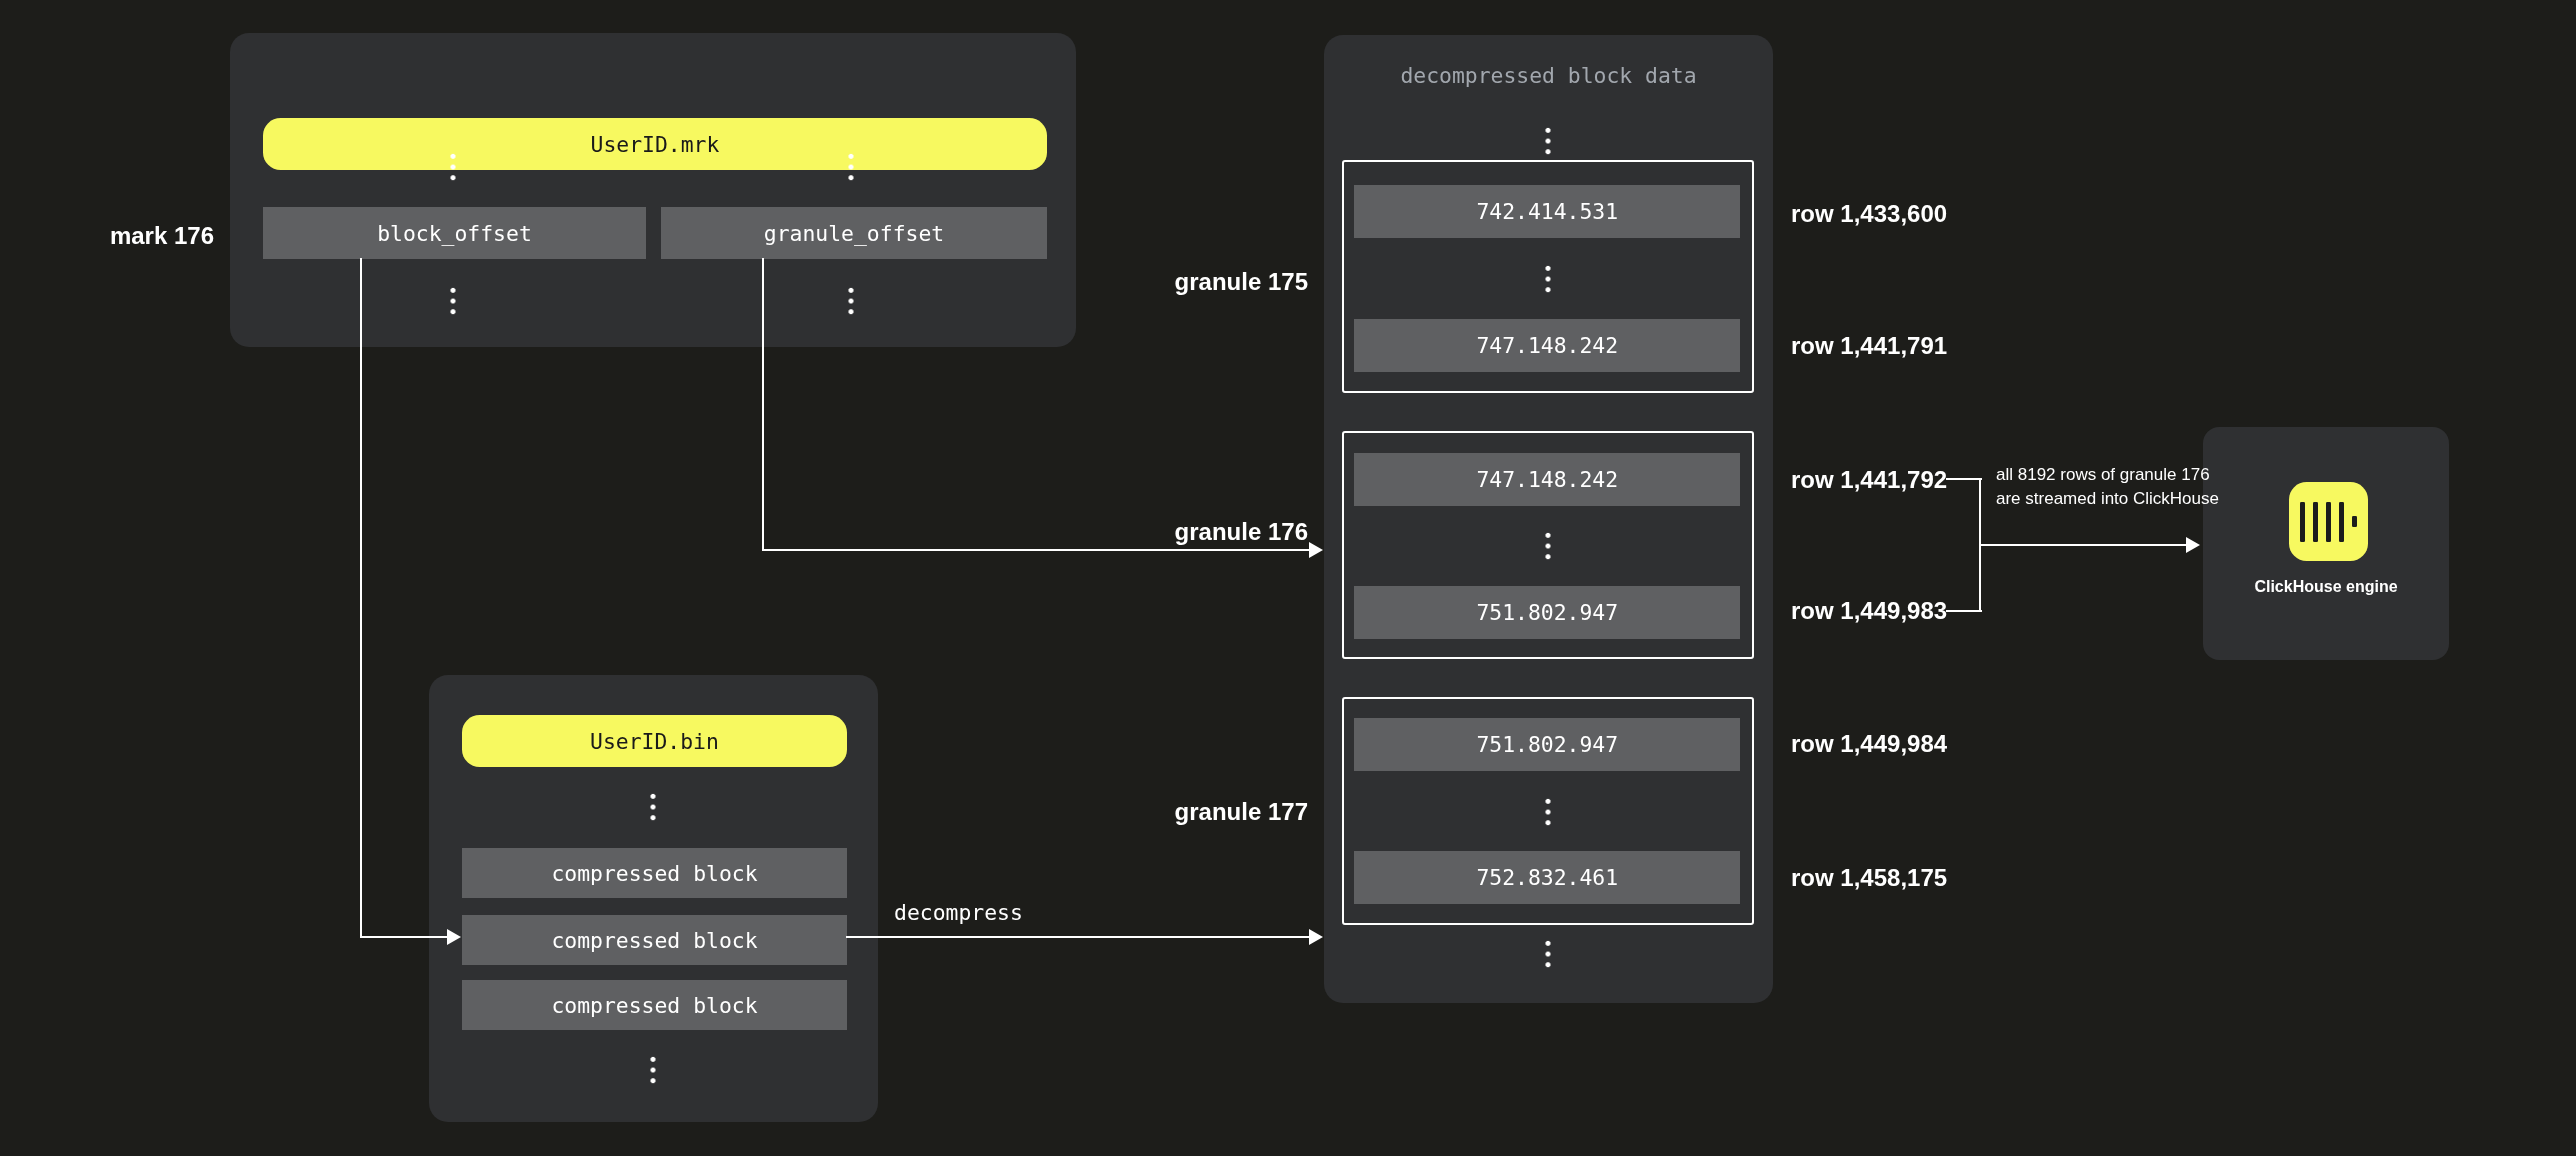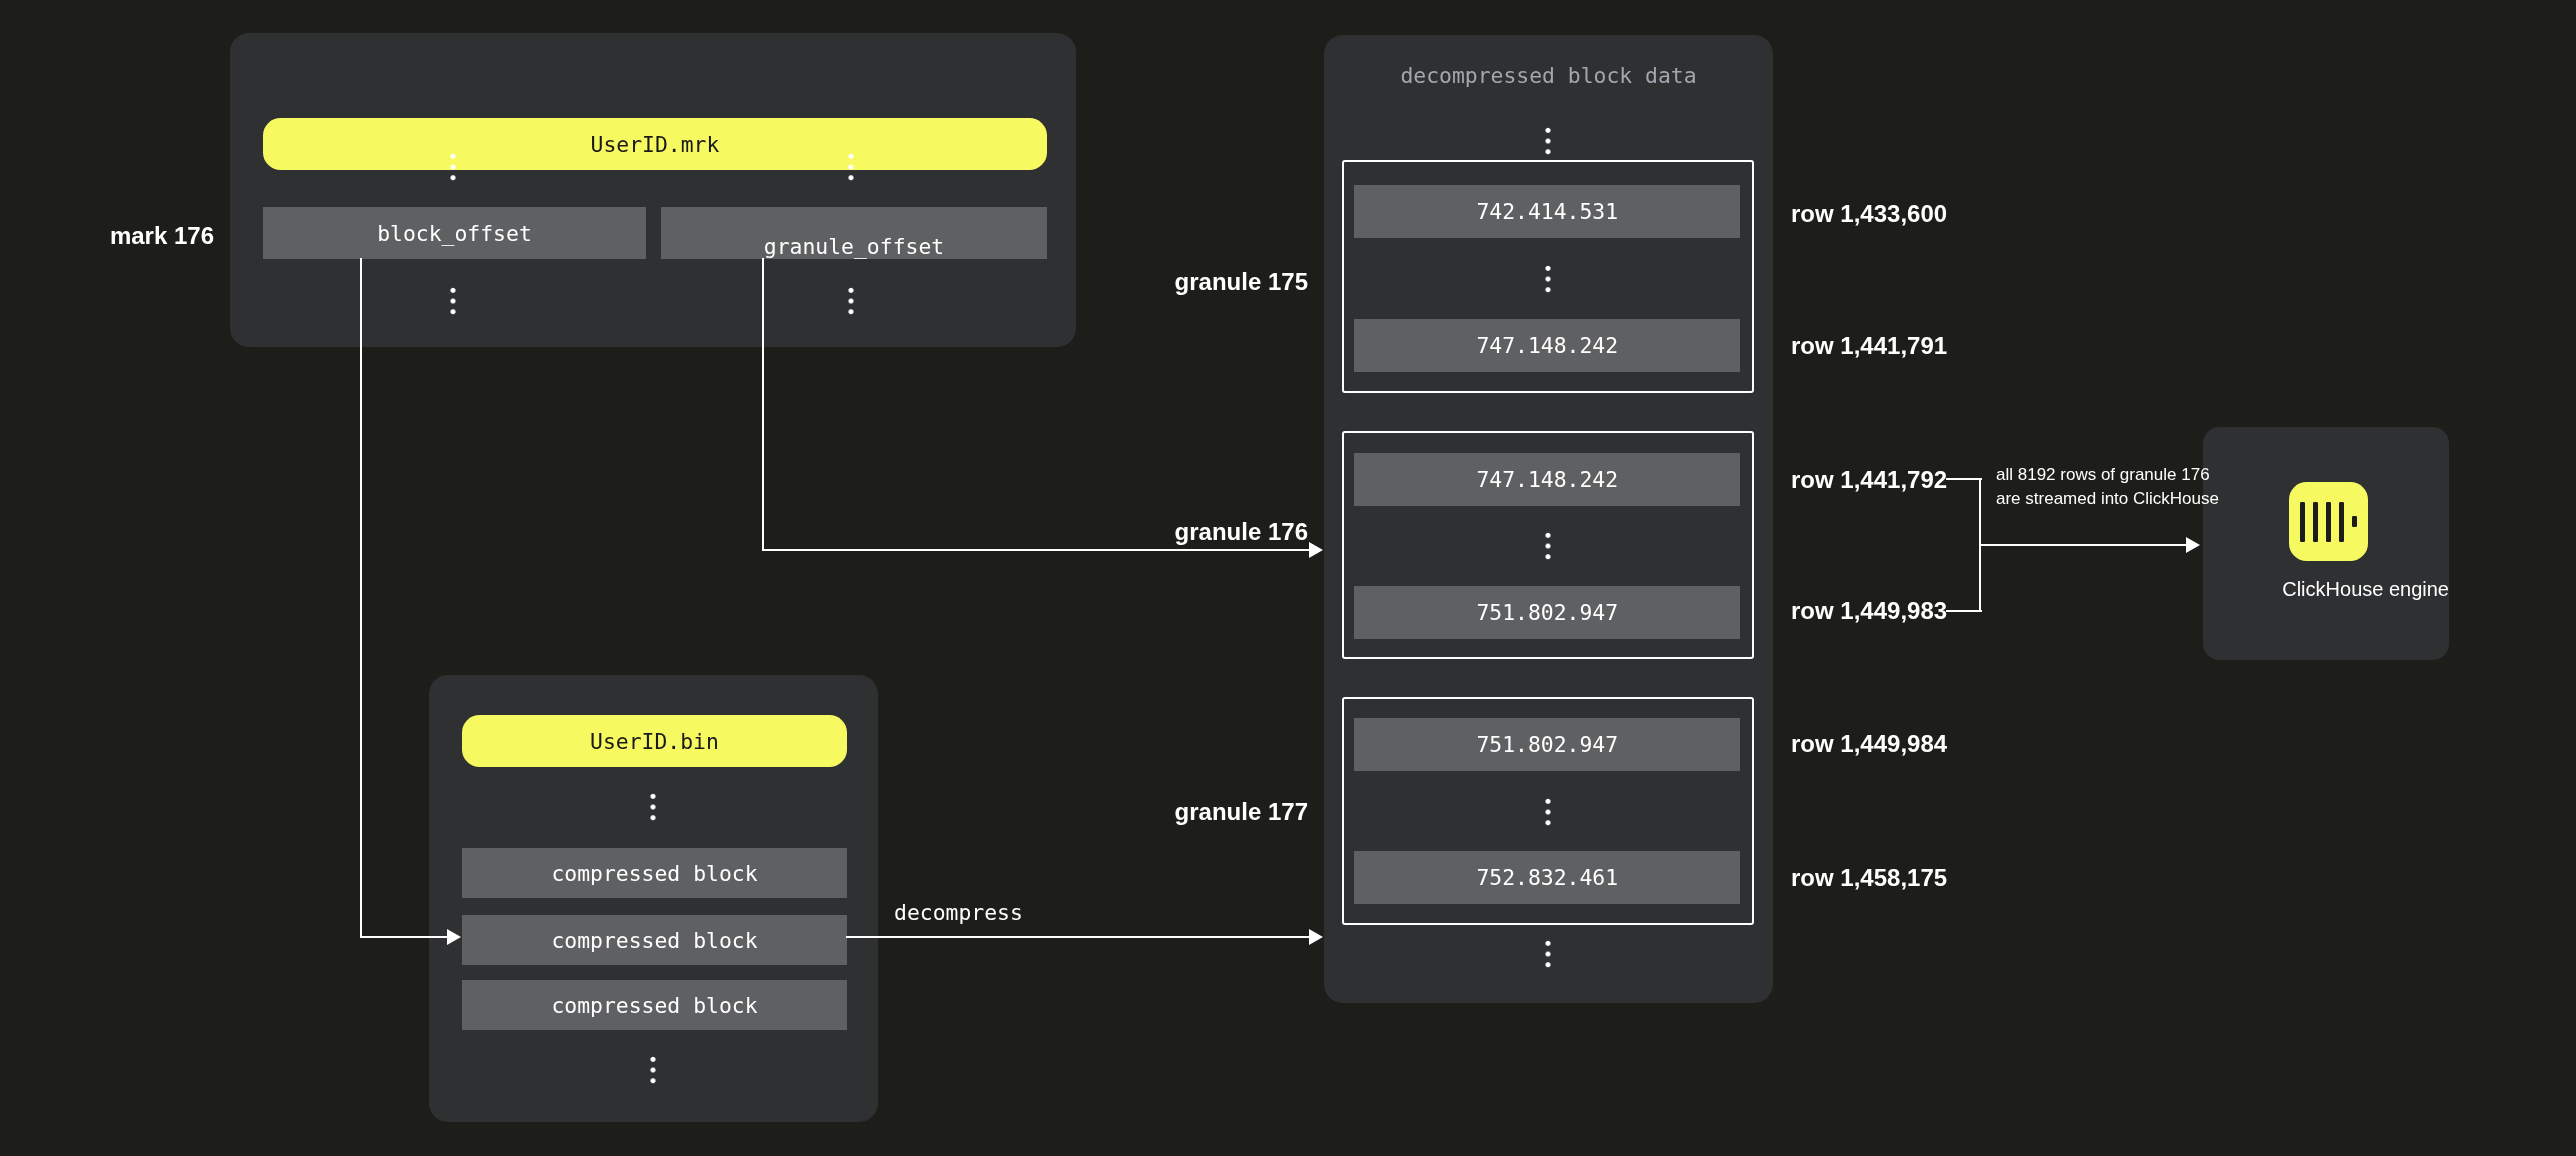--- a/index.html
+++ b/index.html
@@ -49,36 +49,36 @@
               font-size:21.4px;white-space:nowrap;}
 
   .annotation{position:absolute;left:1996px;top:463px;width:231px;
               color:var(--white);font-size:17px;line-height:24px;font-weight:500;}
 
   .logo{position:absolute;left:86px;top:55px;width:79px;height:79px;border-radius:17.6px;
         background:var(--yellow);display:flex;align-items:center;justify-content:center;gap:8.2px;}
   .logo i{display:block;width:5px;height:40px;background:#1c1c1c;border-radius:1.3px;}
   .logo i.dot{height:10.7px;}
 
-  .engine-label{position:absolute;left:0;top:151px;width:100%;text-align:right;
-                color:var(--white);font-weight:400;font-size:20px;}
+  .engine-label{position:absolute;left:0;top:151px;width:100%;text-align:center;
+                color:var(--white);font-weight:700;font-size:16px;}
 </style>
 </head>
 <body>
 
 <div class="panel" style="left:230px;top:33px;width:846px;height:314px;">
   <div class="ybox" style="left:33px;top:41px;width:784px;height:52px;margin-top:44px;">
     <span>UserID.mrk</span>
   </div>
   <div class="vdots" style="left:223px;top:133px;"></div>
   <div class="vdots" style="left:621px;top:133px;"></div>
   <div class="gbox" style="left:33px;top:174px;width:383px;height:52px;">
     <span>block_offset</span>
   </div>
-  <div class="gbox" style="left:431px;top:174px;width:386px;height:52px;align-items:flex-end;">
+  <div class="gbox" style="left:431px;top:174px;width:386px;height:52px;">
     <span>granule_offset</span>
   </div>
   <div class="vdots" style="left:223px;top:267px;"></div>
   <div class="vdots" style="left:621px;top:267px;"></div>
 </div>
 
 <div class="biglabel" style="right:2362px;top:236px;margin-left:24px;">mark 176</div>
 
 <div class="panel" style="left:429px;top:675px;width:449px;height:447px;">
   <div class="ybox" style="left:33px;top:40px;width:385px;height:52px;">

